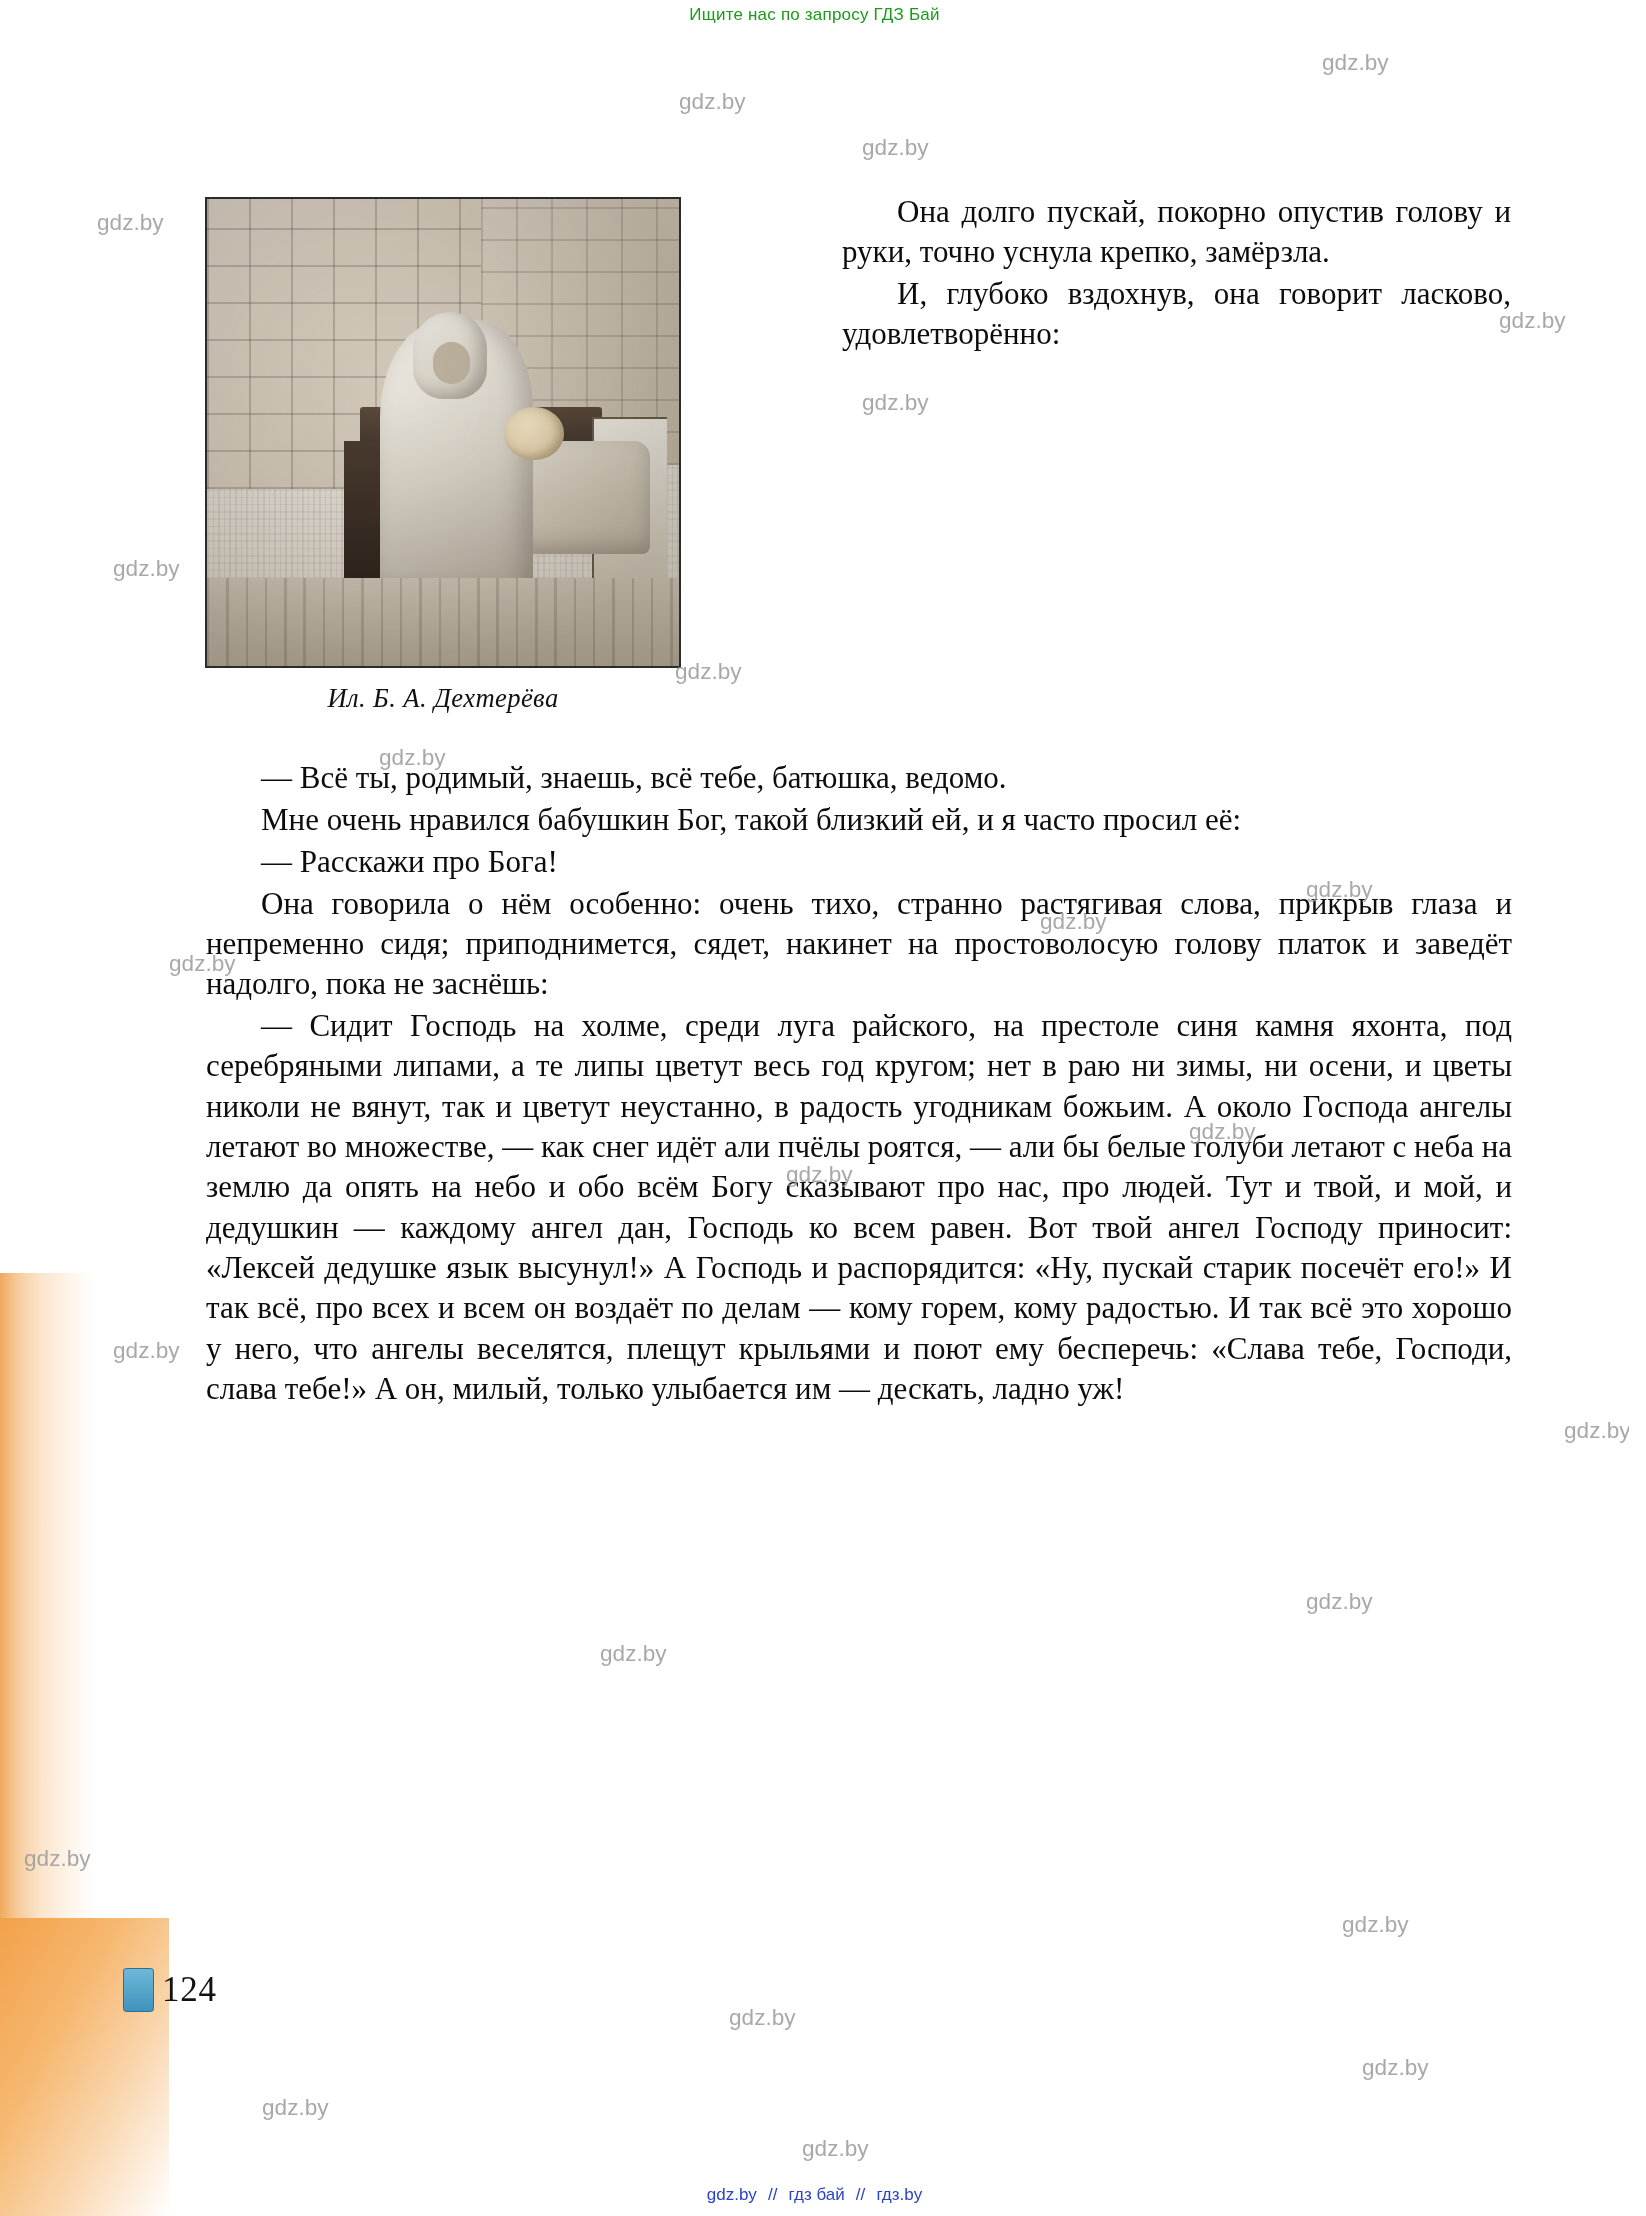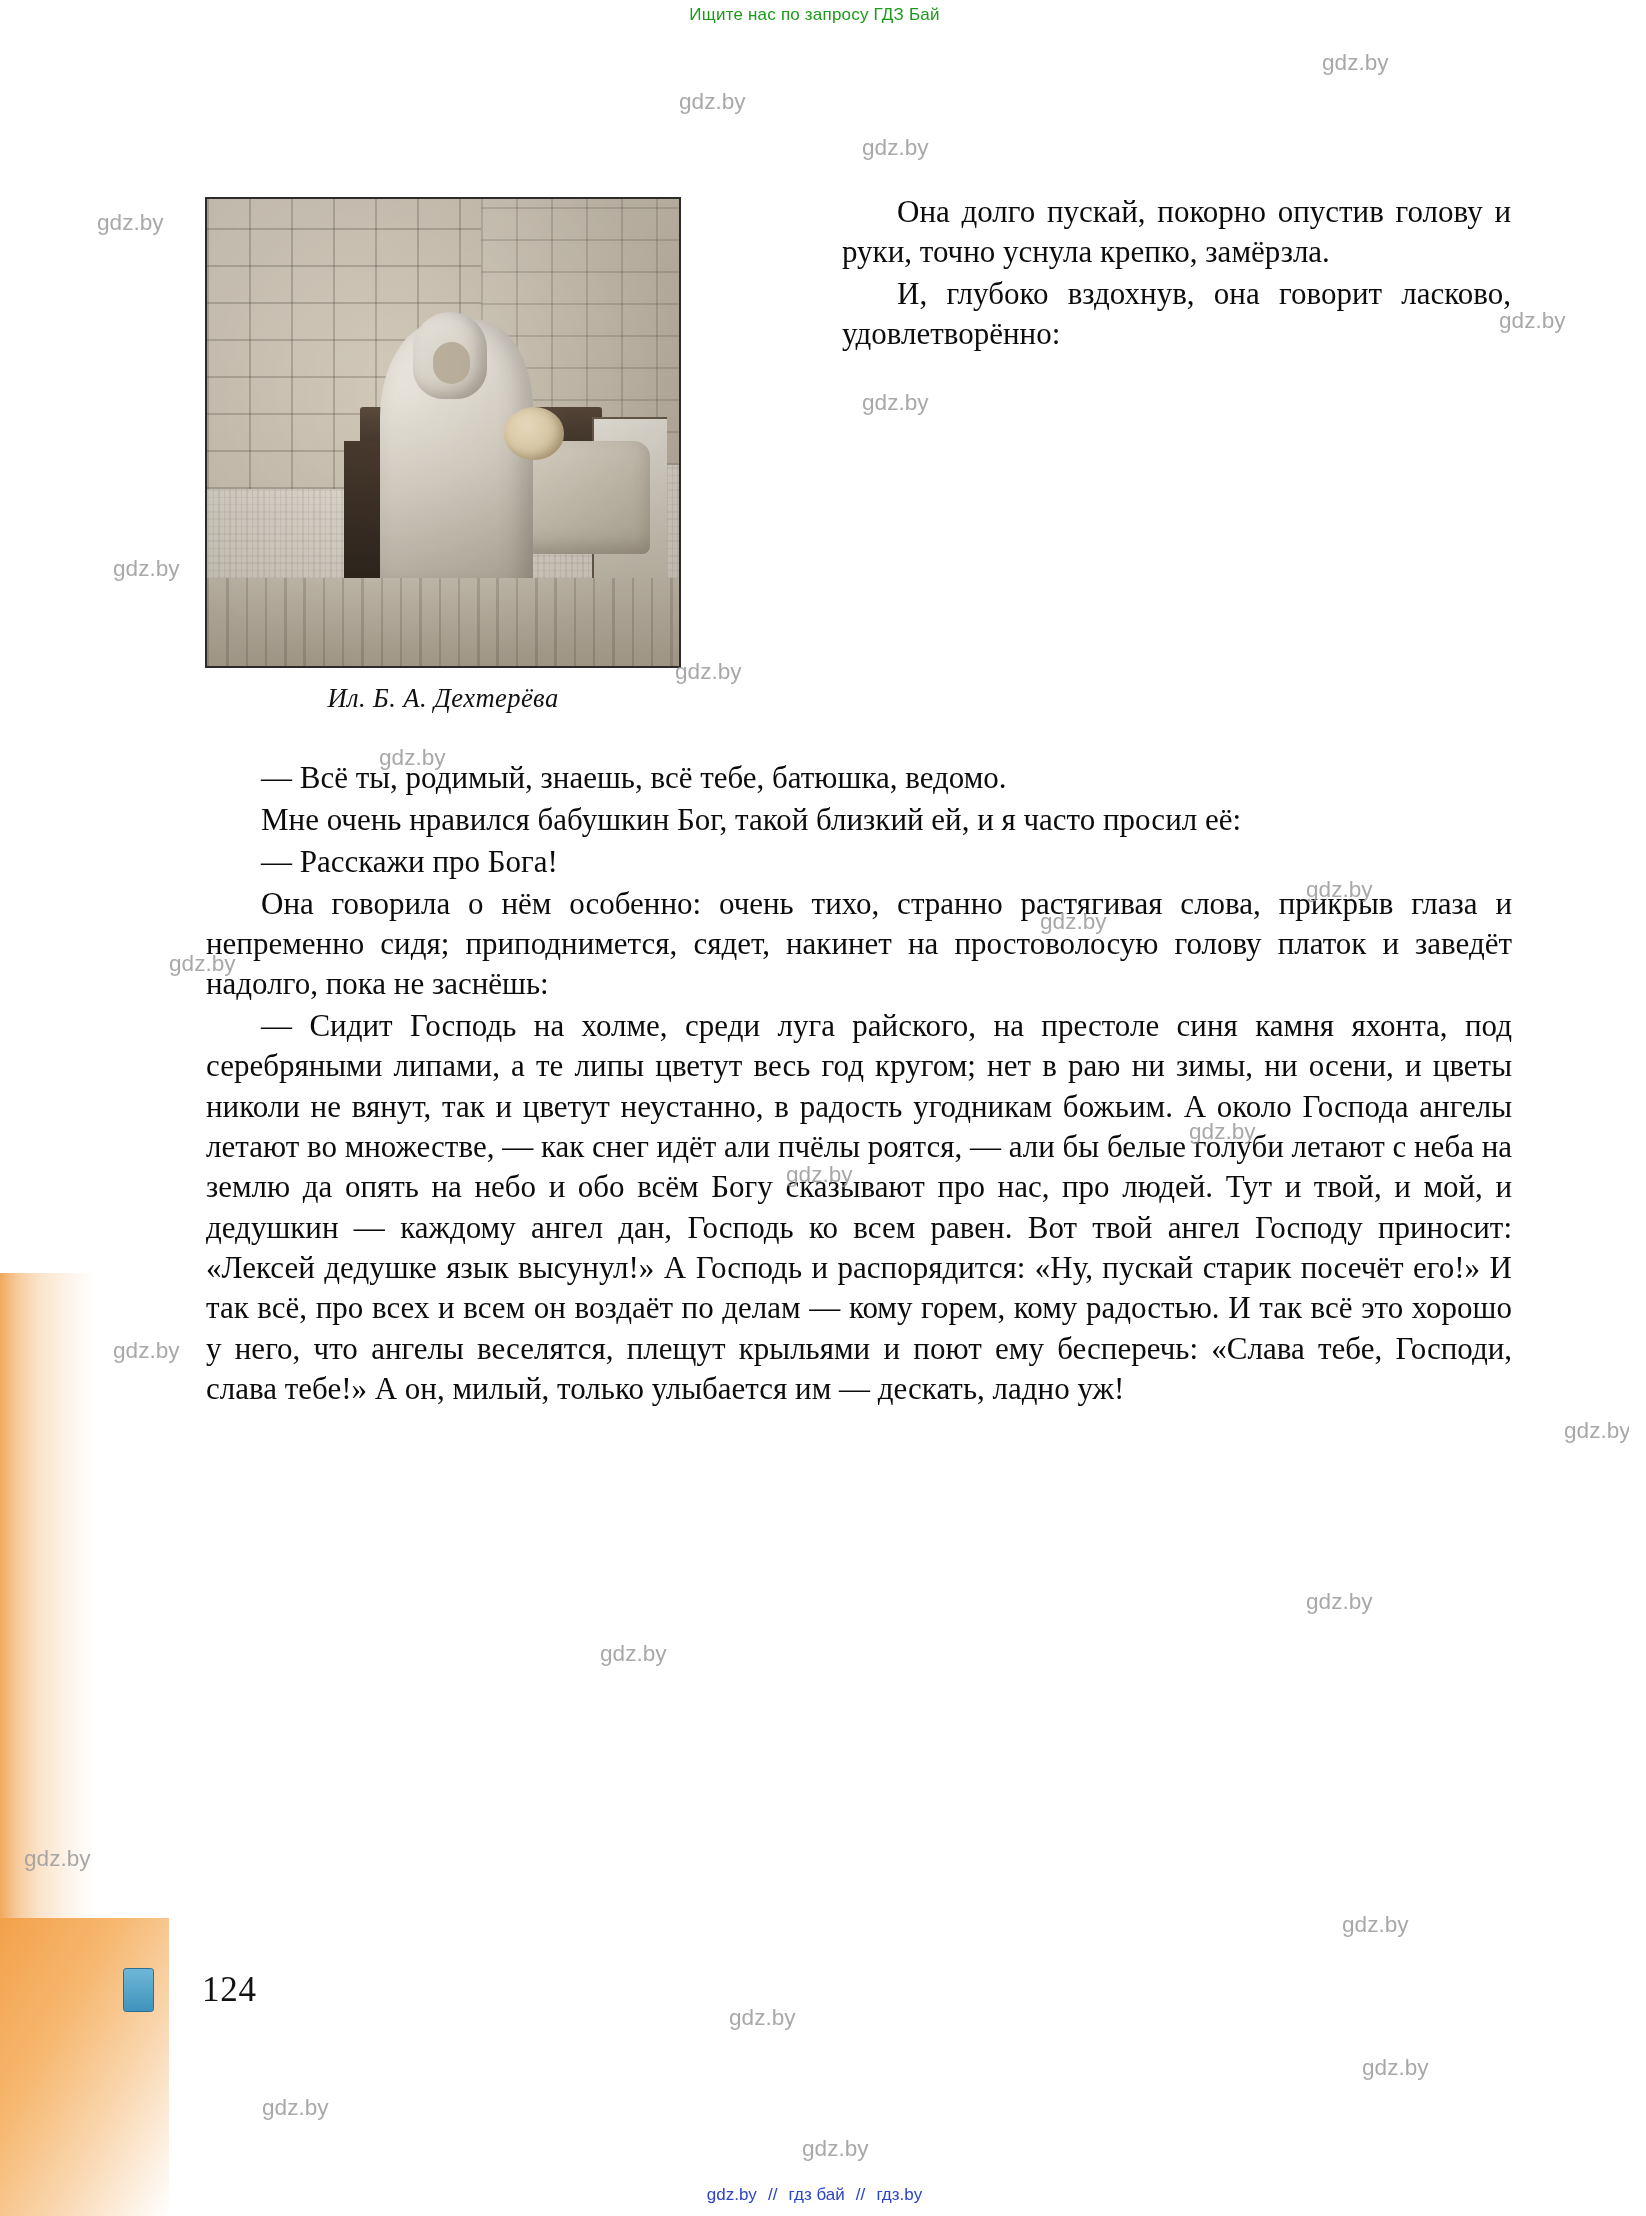--- a/index.html
+++ b/index.html
@@ -195,21 +195,20 @@
     width: 1306px;
   }
 
   
   .page-number-wrap {
     position: absolute;
     left: 123px;
     top: 1968px;
     display: flex;
     align-items: center;
-    gap: 40px;
   }
   .pn-badge {
     width: 29px;
     height: 42px;
     background: linear-gradient(180deg,#6fb7d8,#3f93bd);
     border: 1.6px solid #2c6f92;
     border-radius: 3.2px;
     margin-right: 8px;
   }
   .pn-bar {

